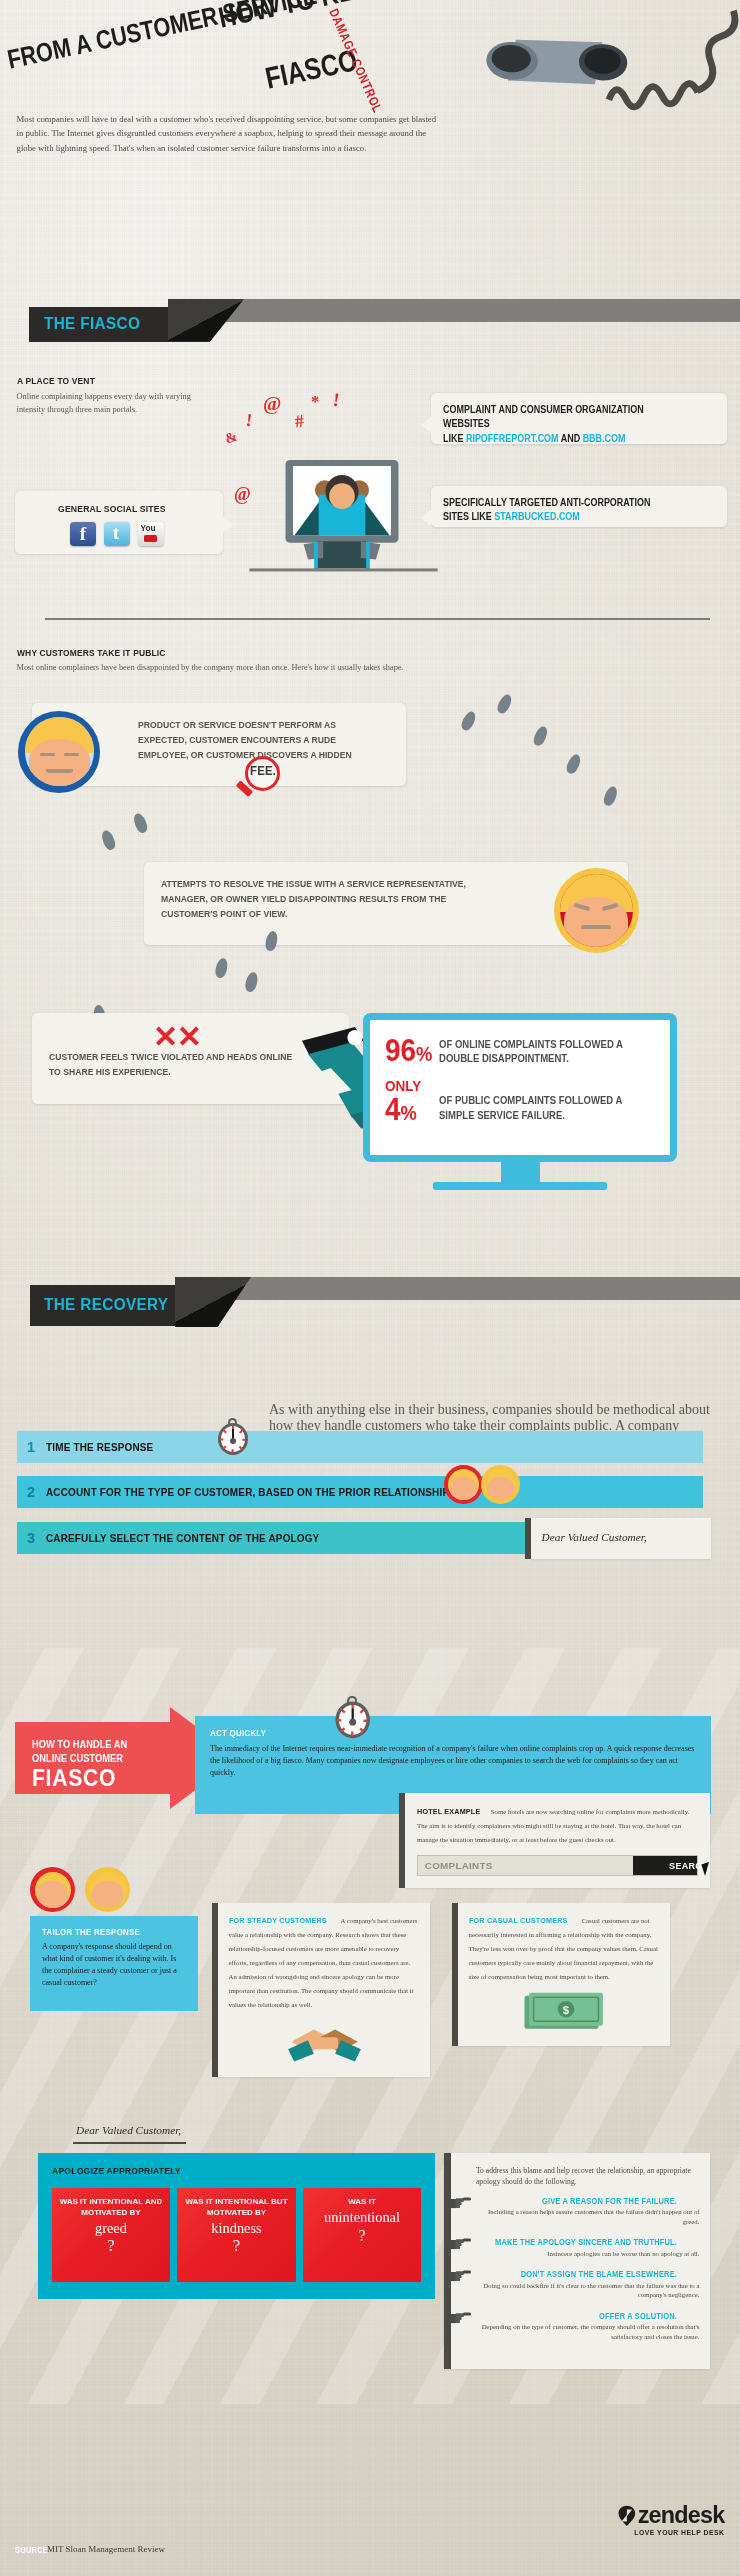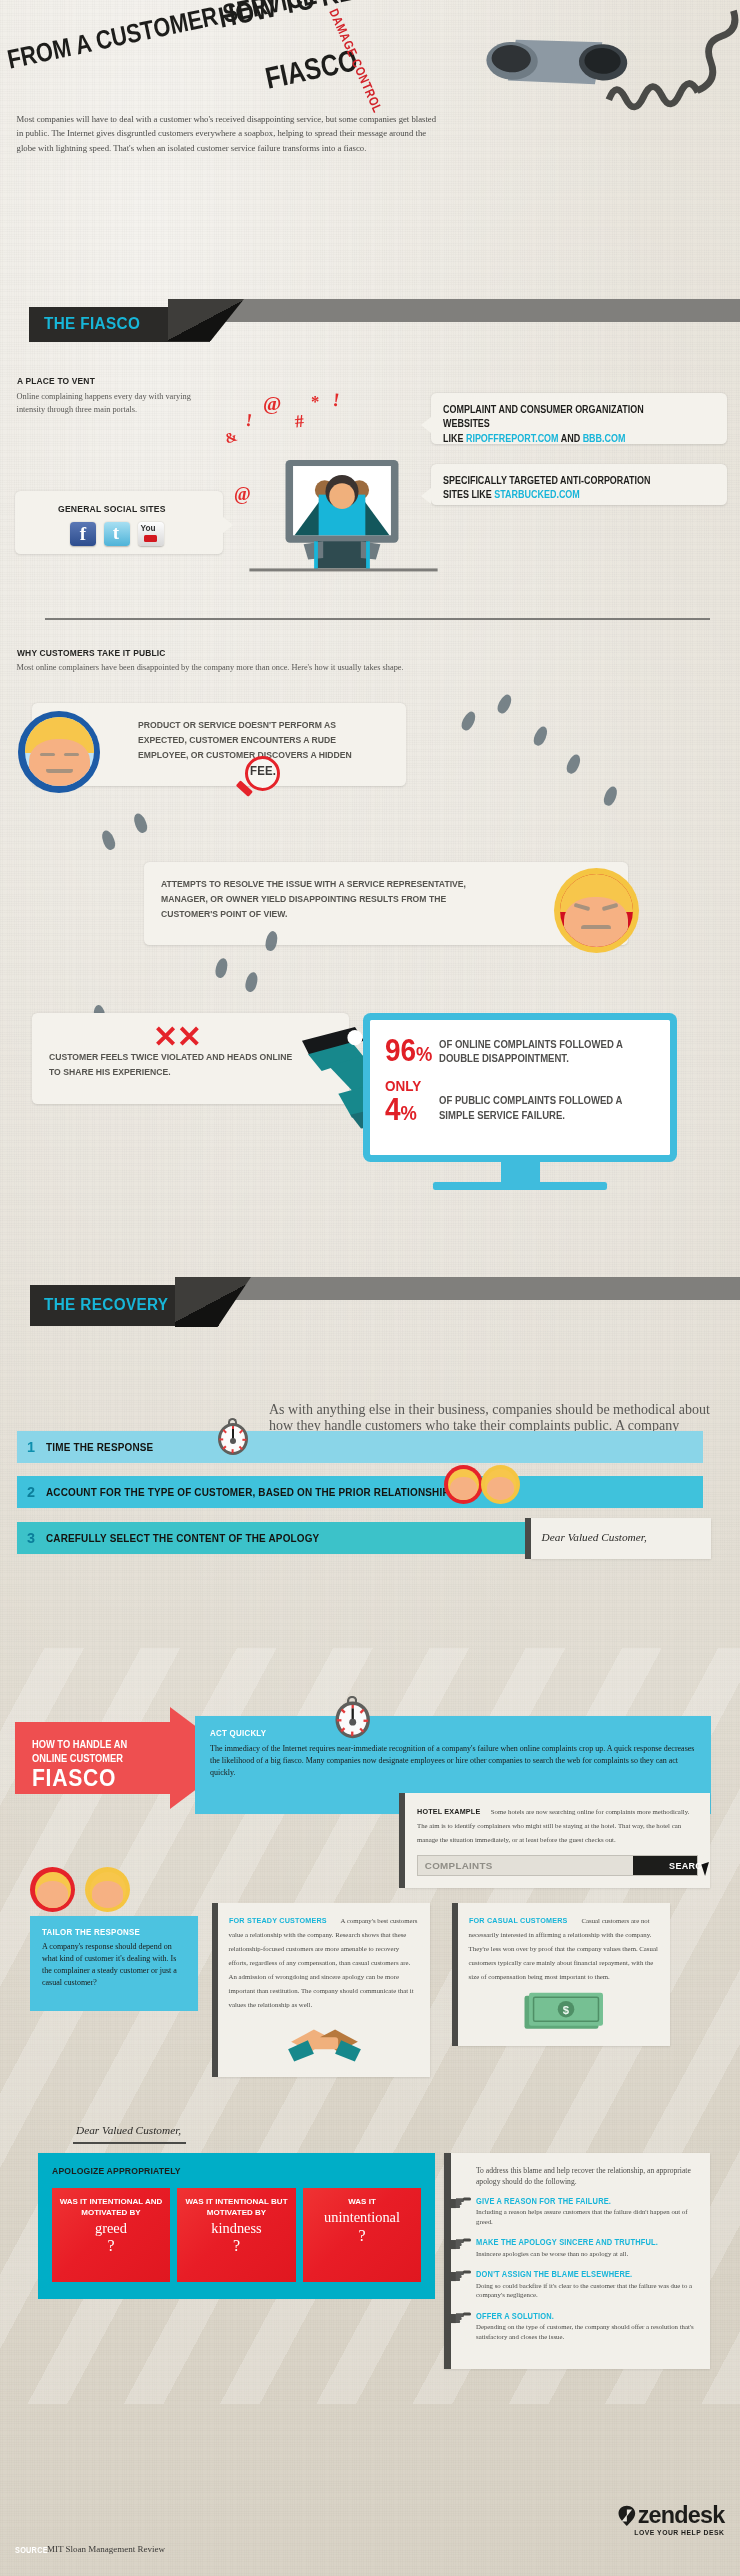--- a/index.html
+++ b/index.html
@@ -236,21 +236,21 @@
   .q-card { flex: 1; background: linear-gradient(135deg,#f03333 0%,#e81d26 45%,#e01720 100%); height: 94px;
     padding: 9px 6.8px; text-align: center; position: relative; }
   .q-card .q-top { font-family:"Liberation Sans Narrow","Liberation Sans",sans-serif; font-weight: bold;
     font-size: 8px; line-height: 10.6px; color: #fff; }
   .q-card .q-key { font-family:"Liberation Serif",serif; font-size: 14.4px; color: #fff; margin-top: 1.5px; }
   .q-card .q-mark { font-family:"Liberation Serif",serif; font-size: 16px; color: #fff; margin-top: 0.8px; }
 
   
   .tips { position: absolute; left: 444px; top: 2153px; width: 266px; background: #f2f0ea; padding: 12px 10.6px 16.6px 32px; box-shadow: 0 0.8px 2.3px rgba(0,0,0,.14); }
   .tips::before { content: ""; position: absolute; left: 0; top: 0; bottom: 0; width: 6.8px; background: #4a4a47; }
-  .tip { margin-bottom: 10.6px; position: relative; }
+  .tip { margin-bottom: 10.6px; position: relative; text-align: right; }
   .tip-h { font-family:"Liberation Sans Narrow","Liberation Sans",sans-serif; font-weight: bold;
     font-size: 8.3px; color: #18b5d9; letter-spacing: 0.2px; transform: scaleX(0.9); transform-origin: left center; }
   .tip-p { font-family:"Liberation Serif",serif; font-size: 6.8px; line-height: 9.8px; color: #4a4a47; margin-top: 1.5px; }
   .hand-icon { position: absolute; left: -27px; top: 0px; width: 23px; height: 13.6px; }
 
   
   .hand-note { font-family: "Liberation Serif", serif; font-style: italic; font-size: 11.3px; color: #2b2a28; }
 
   
   .src-lbl { position: absolute; left: 15px; top: 2545px;
@@ -320,21 +320,21 @@
   <div class="sym" style="left:378px;top:506px;font-size:16.6px;transform:rotate(20deg)">&amp;</div>
 
   <div class="bubble" style="left:431px;top:393px;width:296px;height:51px">
     <div class="tail-l"></div>
     <div class="bubble-txt">
       <span>COMPLAINT AND CONSUMER ORGANIZATION WEBSITES</span><br>
       <span>LIKE </span><span class="cy">RIPOFFREPORT.COM</span><span> AND </span><span class="cy">BBB.COM</span>
     </div>
   </div>
 
-  <div class="bubble" style="left:431px;top:464px;width:296px;height:41px">
+  <div class="bubble" style="left:431px;top:486px;width:296px;height:41px">
     <div class="tail-l"></div>
     <div class="bubble-txt">
       <span>SPECIFICALLY TARGETED ANTI-CORPORATION</span><br>
       <span>SITES LIKE </span><span class="cy">STARBUCKED.COM</span>
     </div>
   </div>
 
   <div class="bubble" style="left:15px;top:491px;width:208px;height:63px;text-align:center">
     <div class="tail-r" style="top:26px"></div>
     <div class="kicker" style="transform:scaleX(.88);display:inline-block">GENERAL SOCIAL SITES</div>

